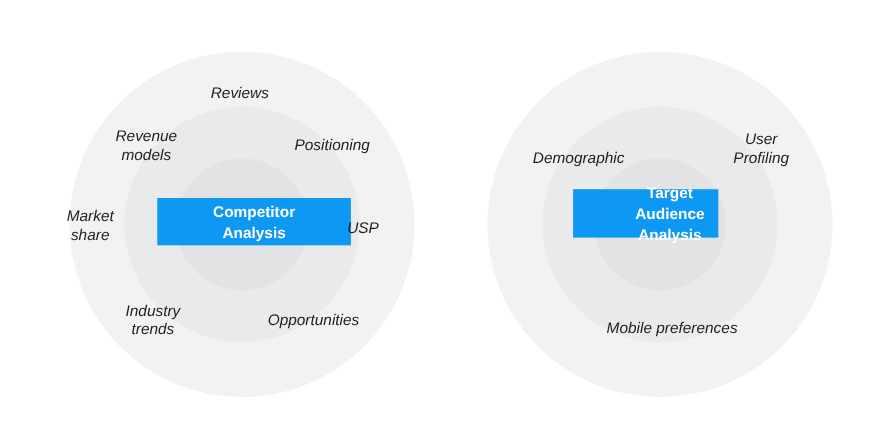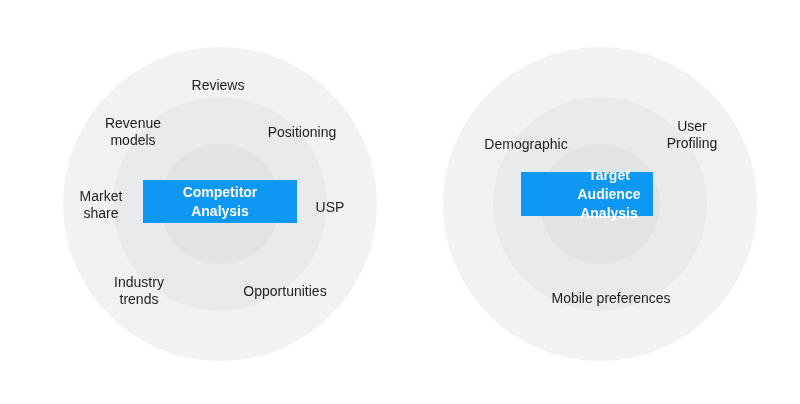--- a/index.html
+++ b/index.html
@@ -42,40 +42,41 @@
     color: var(--box-text);
     display: flex;
     flex-direction: column;
     align-items: center;
     justify-content: center;
     text-align: center;
     font-size: 14px;
     font-weight: bold;
     line-height: 19px;
   }
-  .box-left  { left: 143px; top: 180px; width: 154px; height: 43px; }
+  .box-left  { left: 143px; top: 180px; width: 176px; height: 43px; }
   .box-right { left: 521px; top: 172px; width: 132px; height: 44px; padding-left: 44px; }
 
   .label {
     position: absolute;
     transform: translate(-50%, -50%);
     color: var(--label-text);
     font-size: 14px;
     font-weight: 500;
     line-height: 17px;
     text-align: center;
     white-space: nowrap;
+    font-style: italic;
   }
   .label span { display: block; }
 
   
   .lbl-reviews        { left: 218px; top: 85px;  }
   .lbl-revenue-models { left: 133px; top: 132px; }
   .lbl-positioning    { left: 302px; top: 132px; }
-  .lbl-market-share   { left: 101px;  top: 205px; }
+  .lbl-market-share   { left: 82px;  top: 205px; }
   .lbl-usp            { left: 330px; top: 207px; }
   .lbl-industry-trends{ left: 139px; top: 291px; }
   .lbl-opportunities  { left: 285px; top: 291px; }
 
   
   .lbl-demographic    { left: 526px; top: 131px; margin-top: 13px; }
   .lbl-user-profiling { left: 692px; top: 135px; }
   .lbl-mobile-prefs   { left: 611px; top: 298px; }
 </style>
 </head>

